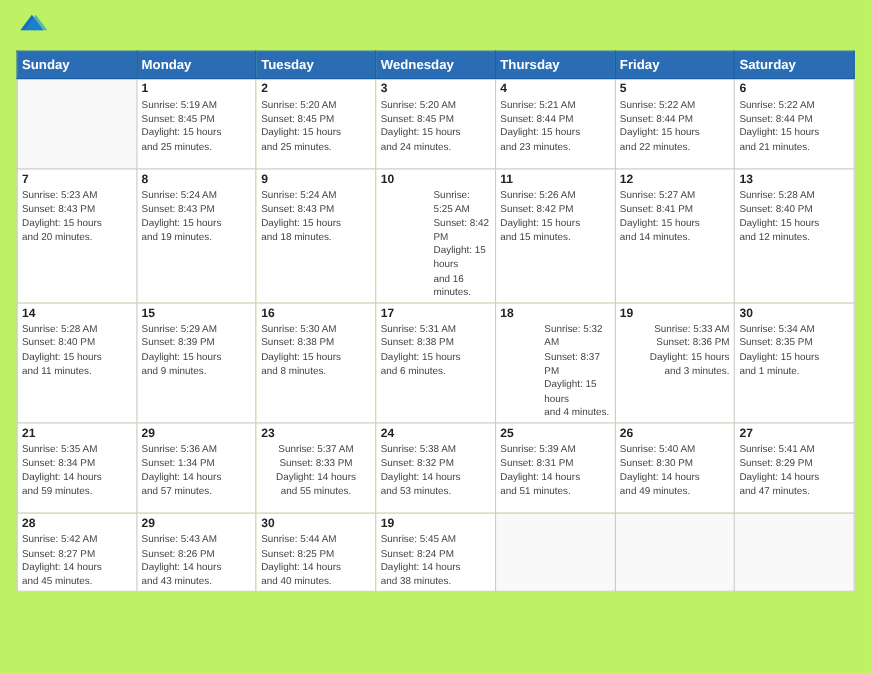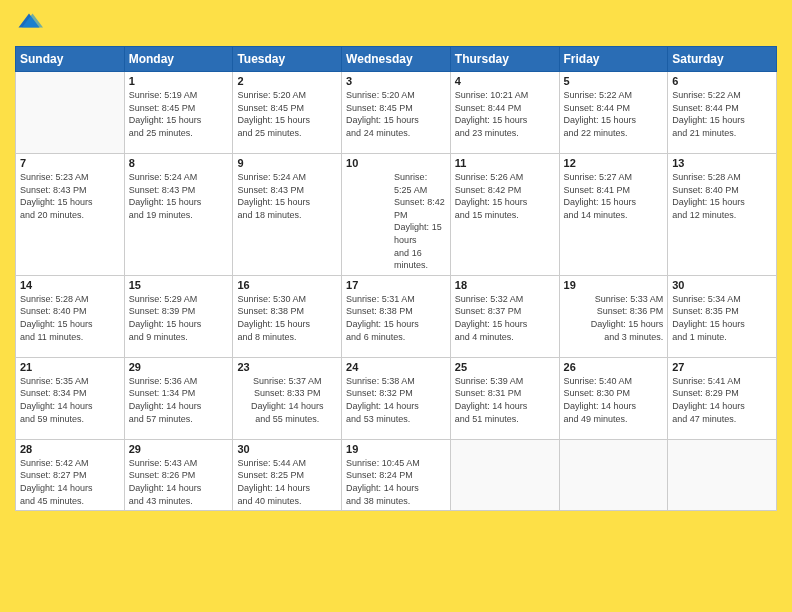--- a/index.html
+++ b/index.html
@@ -6,21 +6,21 @@
     body {
       font-family: Arial, sans-serif;
       background: #fff;
       width: 792px;
       height: 612px;
       overflow: hidden;
     }
     .page {
       width: 792px;
       height: 612px;
-      background: #fde047;
+      background: #bef264;
       padding: 10px 15px 10px 15px;
     }
     .header {
       display: flex;
       justify-content: space-between;
       align-items: flex-start;
       margin-bottom: 8px;
     }
     .logo {
       display: flex;
@@ -152,21 +152,21 @@
           </td>
           <td>
             <div class="day-num">3</div>
             <div class="day-info" style="white-space: pre-line;">Sunrise: 5:20 AM
 Sunset: 8:45 PM
 Daylight: 15 hours
 and 24 minutes.</div>
           </td>
           <td>
             <div class="day-num">4</div>
-            <div class="day-info" style="white-space: pre-line;">Sunrise: 10:21 AM
+            <div class="day-info" style="white-space: pre-line;">Sunrise: 5:21 AM
 Sunset: 8:44 PM
 Daylight: 15 hours
 and 23 minutes.</div>
           </td>
           <td>
             <div class="day-num">5</div>
             <div class="day-info" style="white-space: pre-line;">Sunrise: 5:22 AM
 Sunset: 8:44 PM
 Daylight: 15 hours
 and 22 minutes.</div>
@@ -254,21 +254,21 @@
           </td>
           <td>
             <div class="day-num">17</div>
             <div class="day-info" style="white-space: pre-line;">Sunrise: 5:31 AM
 Sunset: 8:38 PM
 Daylight: 15 hours
 and 6 minutes.</div>
           </td>
           <td>
             <div class="day-num">18</div>
-            <div class="day-info" style="white-space: pre-line;">Sunrise: 5:32 AM
+            <div class="day-info" style="white-space: pre-line; margin-left: 40px;">Sunrise: 5:32 AM
 Sunset: 8:37 PM
 Daylight: 15 hours
 and 4 minutes.</div>
           </td>
           <td>
             <div class="day-num">19</div>
             <div class="day-info" style="white-space: pre-line; text-align: right;">Sunrise: 5:33 AM
 Sunset: 8:36 PM
 Daylight: 15 hours
 and 3 minutes.</div>
@@ -349,21 +349,21 @@
           </td>
           <td>
             <div class="day-num">30</div>
             <div class="day-info" style="white-space: pre-line;">Sunrise: 5:44 AM
 Sunset: 8:25 PM
 Daylight: 14 hours
 and 40 minutes.</div>
           </td>
           <td>
             <div class="day-num">19</div>
-            <div class="day-info" style="white-space: pre-line;">Sunrise: 10:45 AM
+            <div class="day-info" style="white-space: pre-line;">Sunrise: 5:45 AM
 Sunset: 8:24 PM
 Daylight: 14 hours
 and 38 minutes.</div>
           </td>
           <td class="empty"></td>
           <td class="empty"></td>
           <td class="empty"></td>
         </tr>
       </tbody>
   </table>

